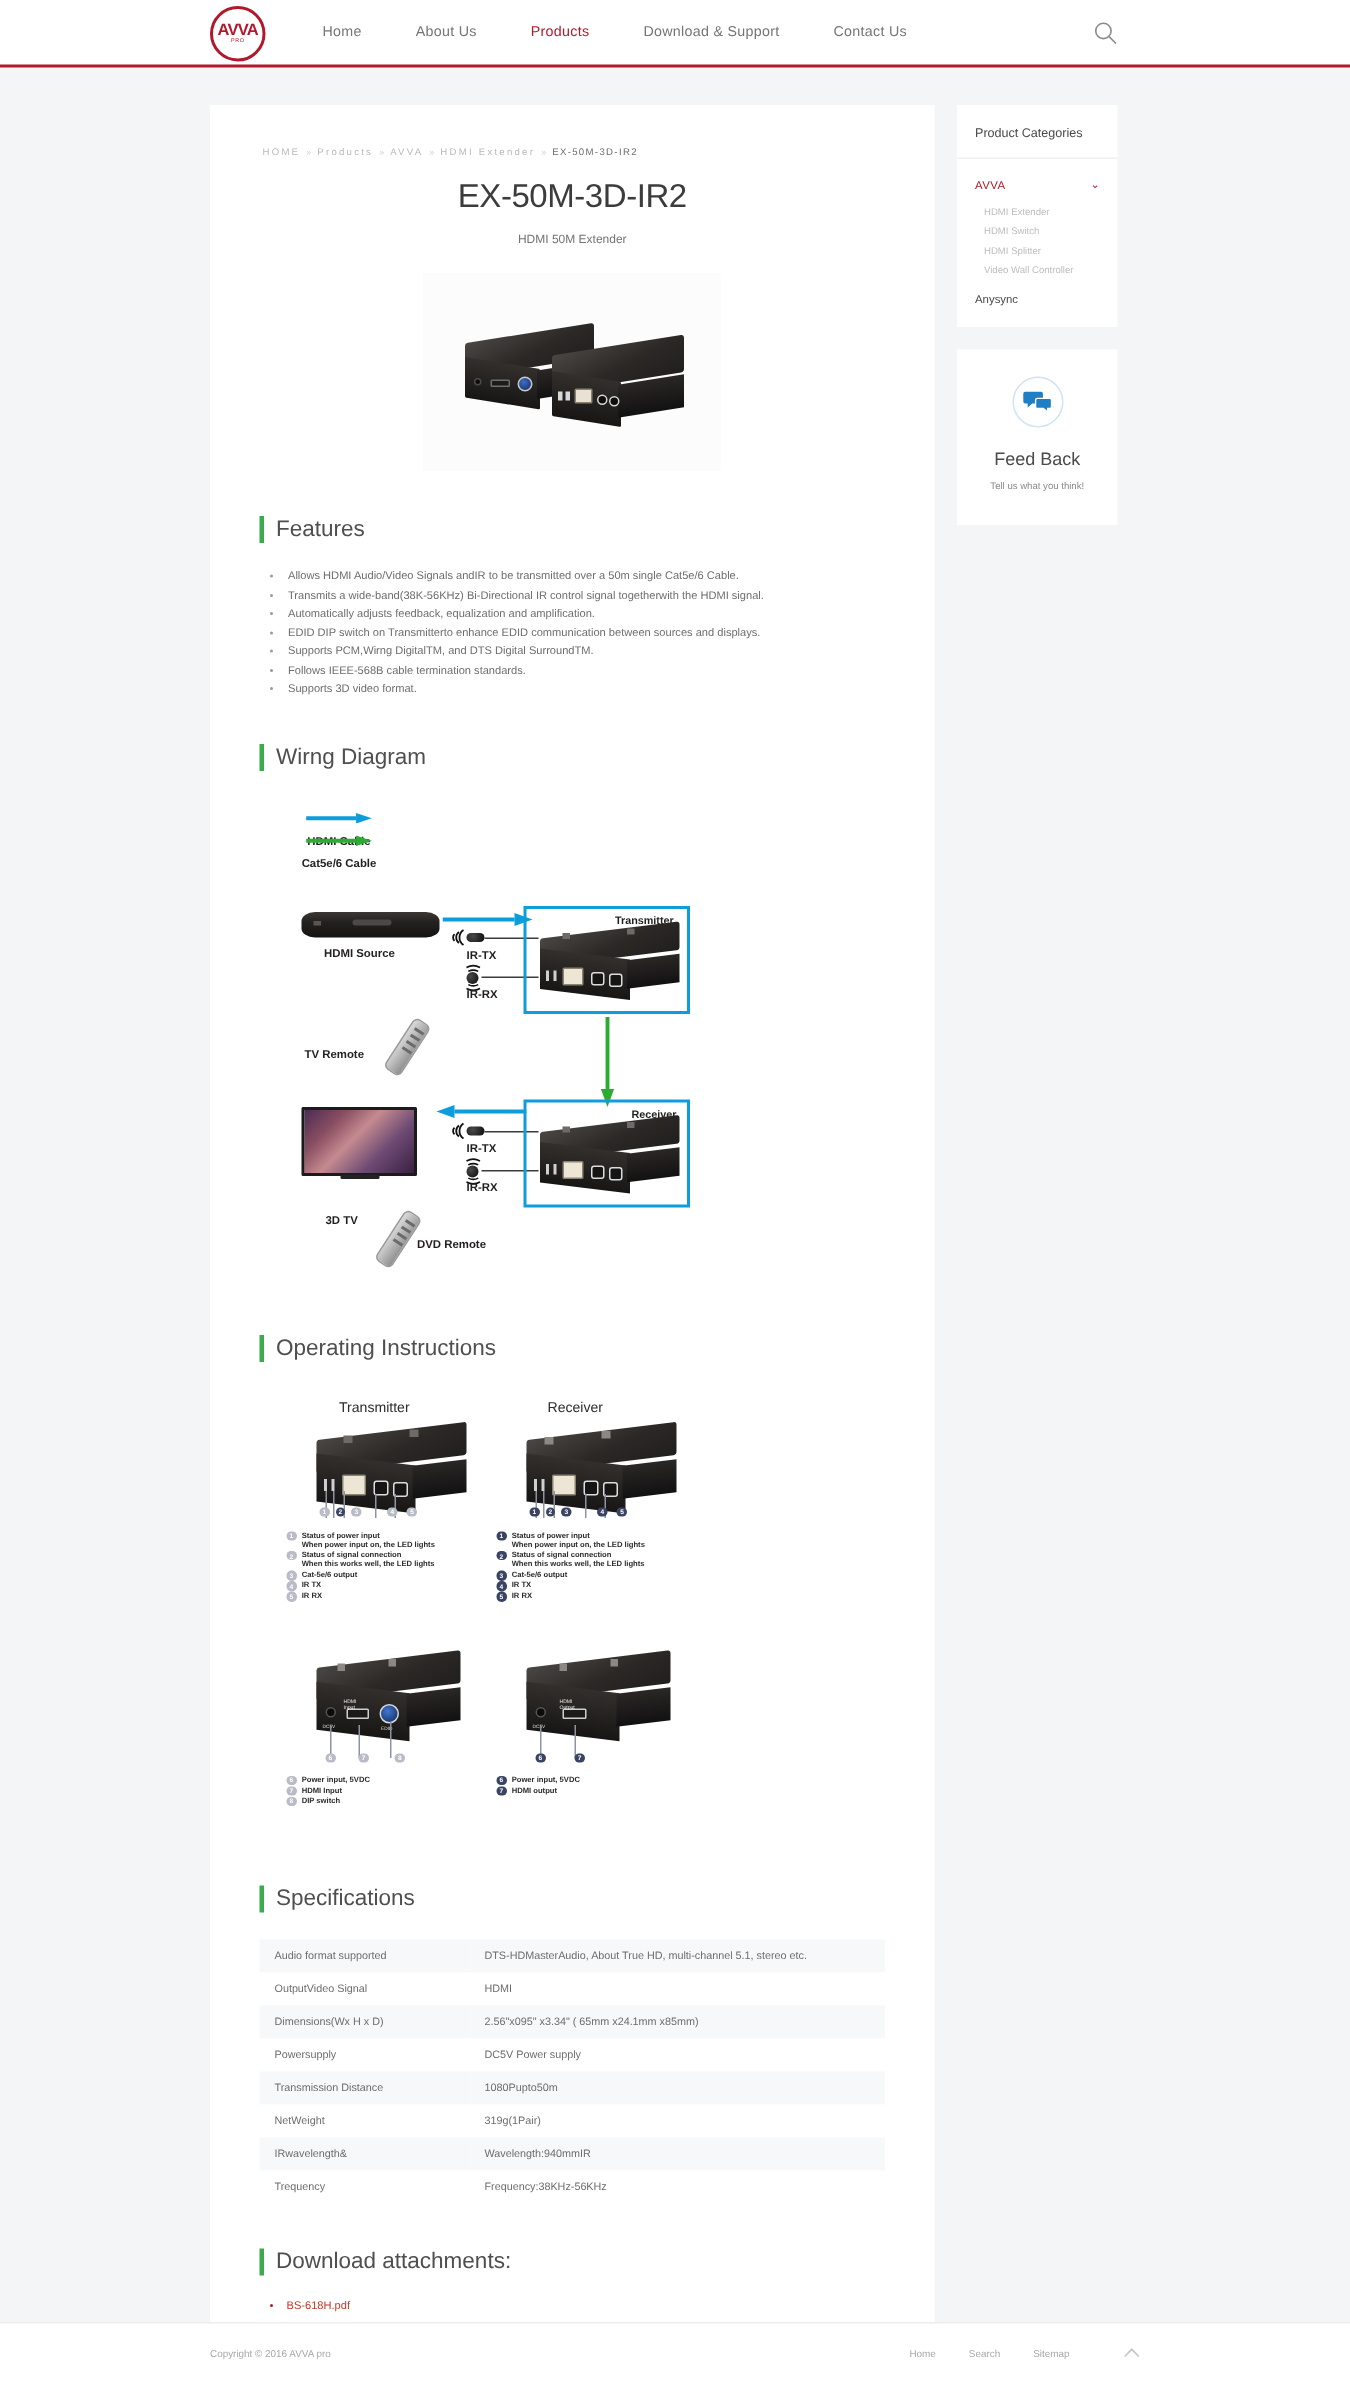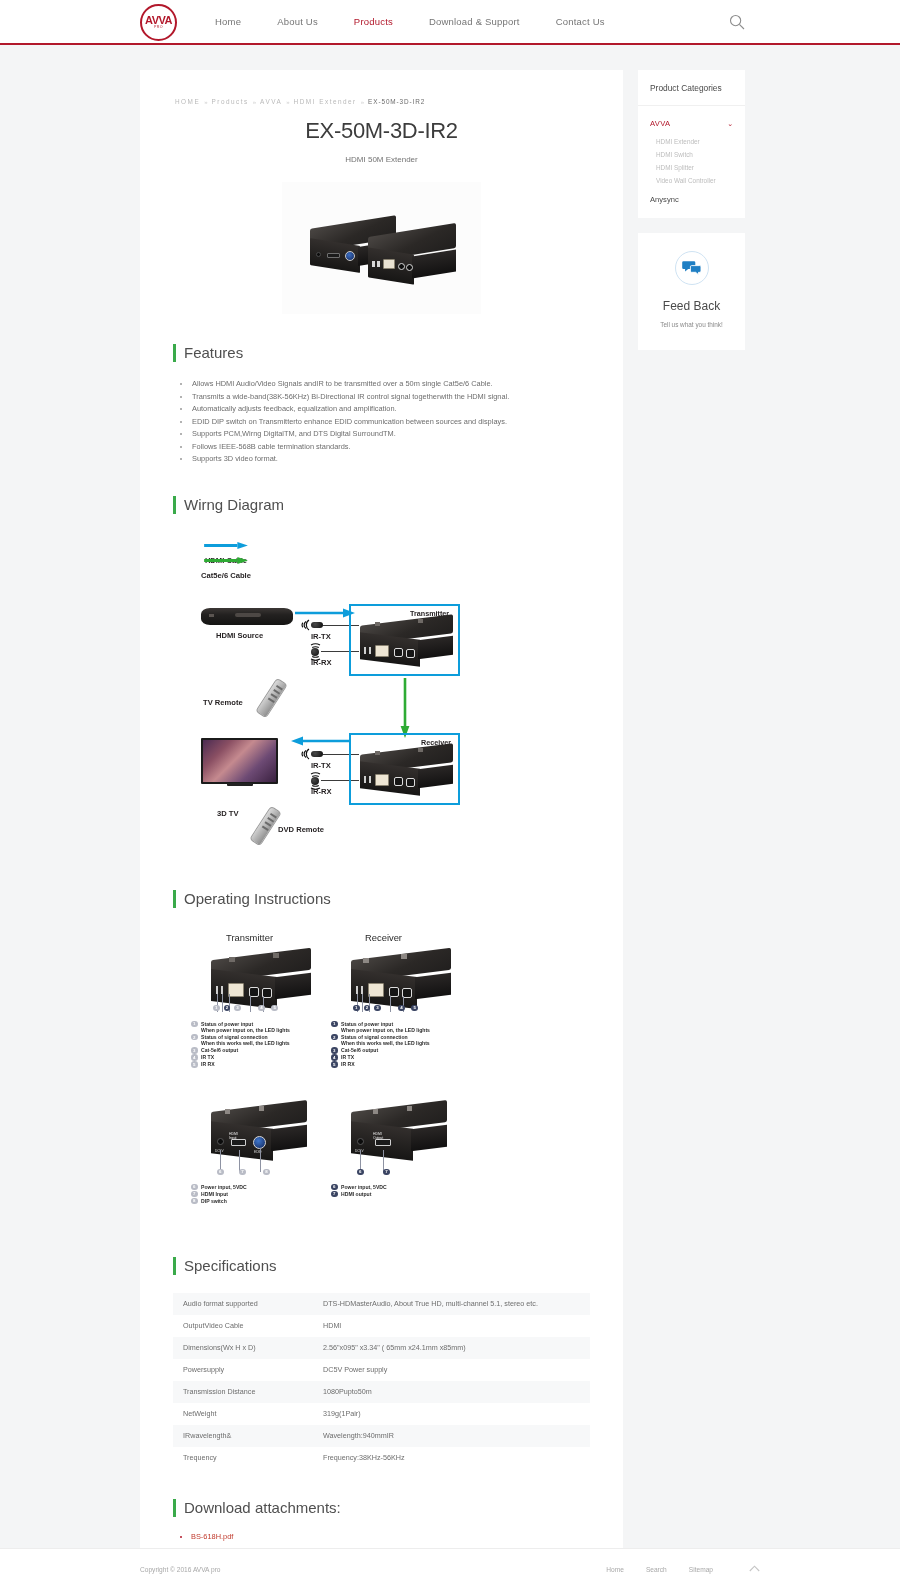--- a/index.html
+++ b/index.html
@@ -583,21 +583,21 @@
     </div>
 
     <h2 class="sect">Specifications</h2>
     <table class="specs">
       <tbody>
             <tr>
         <td class="k">Audio format supported</td>
         <td>DTS-HDMasterAudio, About True HD, multi-channel 5.1, stereo etc.</td>
       </tr>
       <tr>
-        <td class="k">OutputVideo Cable</td>
+        <td class="k">OutputVideo Signal</td>
         <td>HDMI</td>
       </tr>
       <tr>
         <td class="k">Dimensions(Wx H x D)</td>
         <td>2.56"x095" x3.34" ( 65mm x24.1mm x85mm)</td>
       </tr>
       <tr>
         <td class="k">Powersupply</td>
         <td>DC5V Power supply</td>
       </tr>

